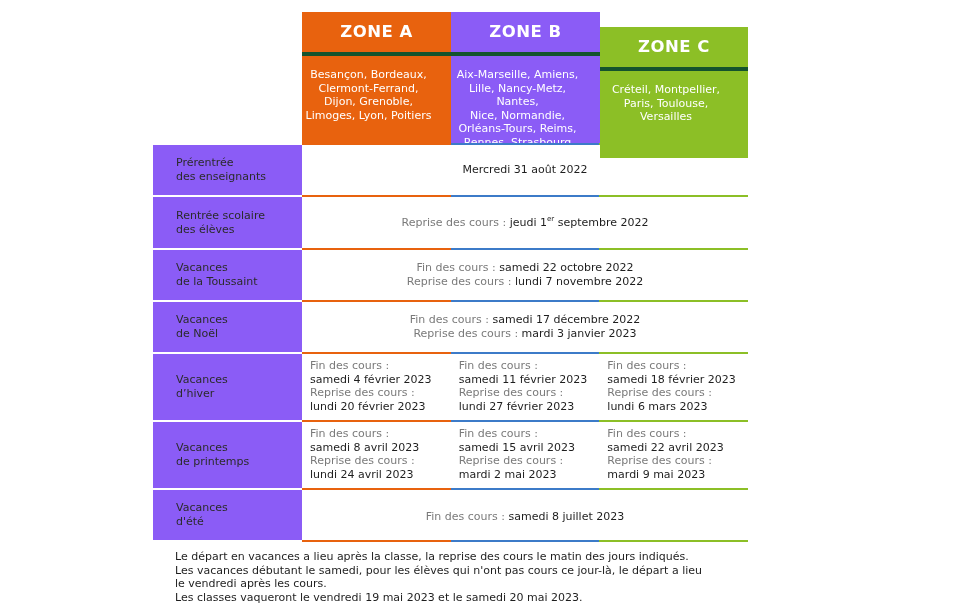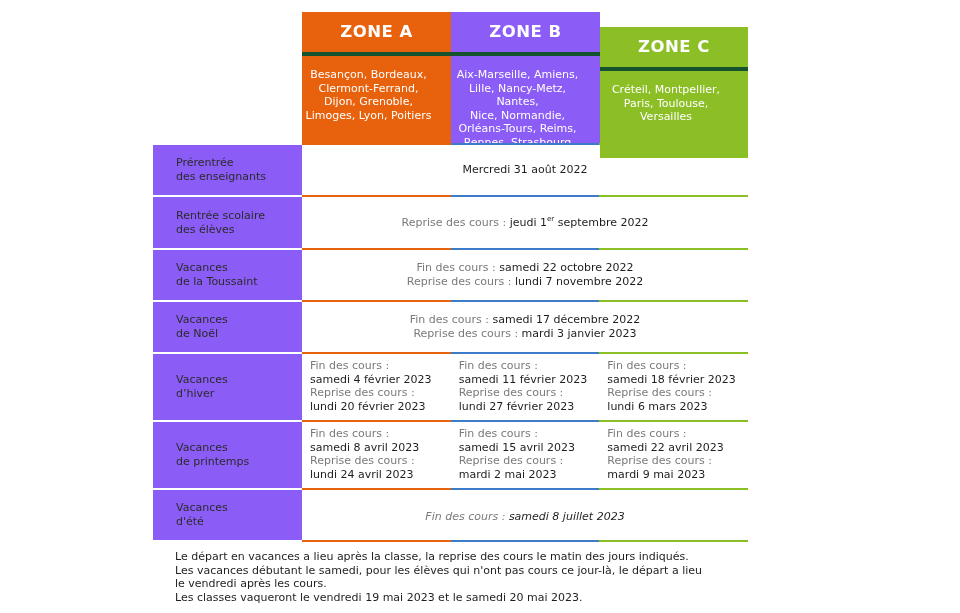--- a/index.html
+++ b/index.html
@@ -202,21 +202,21 @@
       <span class="l-c"></span>
     </div>
 </div>
 
 <div class="row" style="top:490px;height:50px;">
   <div class="label">
     <span>Vacances</span>
     <span>d'été</span>
   </div>
   <div class="content">
-    <div class="center" style="padding-top:4px;font-style:italic;">
+    <div class="center" style="padding-top:4px;">
       <div><span class="muted">Fin des cours : </span><span class="strong">samedi 8 juillet 2023</span></div>
     </div>
   </div>
   <div class="lines">
       <span class="l-a"></span>
       <span class="l-b"></span>
       <span class="l-c"></span>
     </div>
 </div>
 

